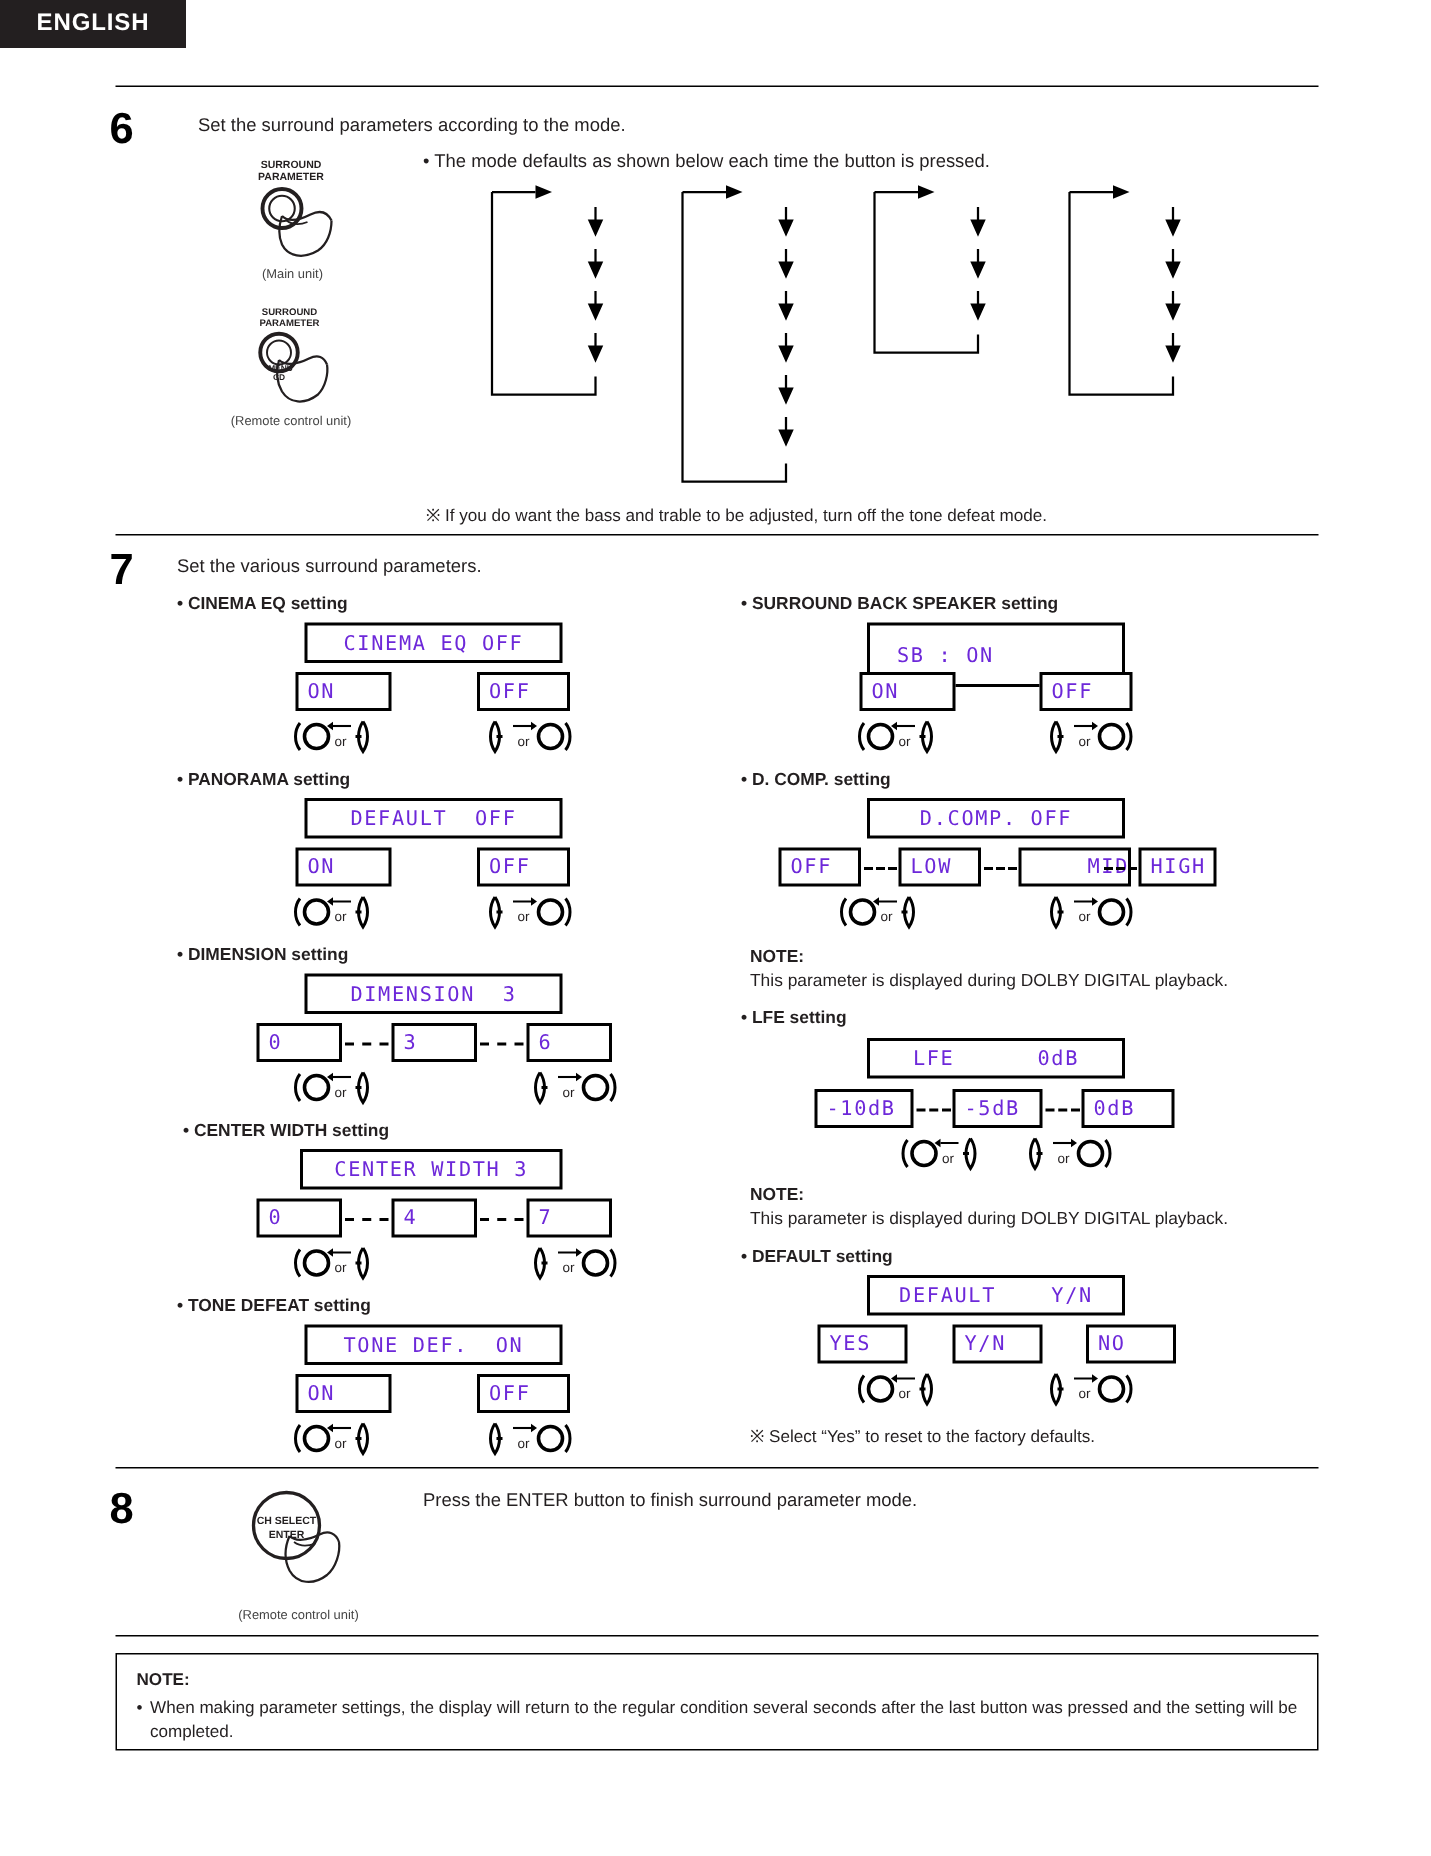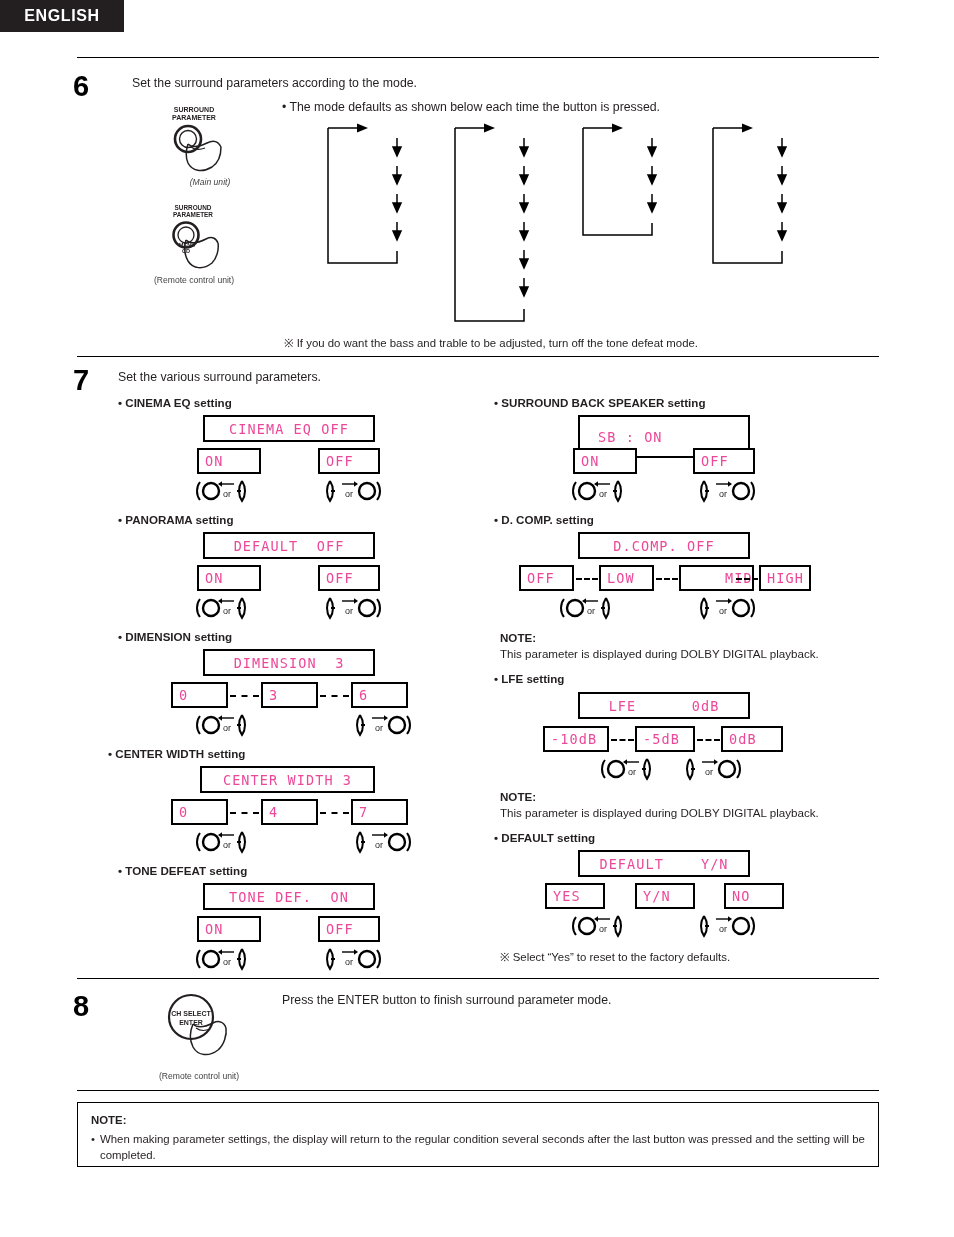--- a/index.html
+++ b/index.html
@@ -30,21 +30,21 @@
   .btnfig{position:absolute;}
   .btnfig svg{display:block;}
   
   .flow{position:absolute;}
   
   .sectitle{position:absolute;font-size:11.6px;font-weight:bold;color:#231f20;white-space:nowrap;}
   .lcd{
     position:absolute;border:2px solid #000;background:#fff;
     box-sizing:border-box;display:flex;align-items:center;
     font-family:"DejaVu Sans Mono", monospace;
-    font-size:13.5px;color:#ec4899;letter-spacing:1.1px;white-space:pre;
+    font-size:13.5px;color:#6d28d9;letter-spacing:1.1px;white-space:pre;
   }
   .lcd.center{justify-content:center;padding:0;}
   .lcd.left{justify-content:flex-start;padding-left:6px;}
   .dashes{
     position:absolute;height:0;border-top:2px dashed #000;
   }
   
   .oprow{position:absolute;height:26px;}
   .oprow svg{display:block;}
   .noteblk{position:absolute;font-size:11.6px;color:#231f20;line-height:1.4;}
@@ -79,21 +79,21 @@
   <svg width="78" height="78" viewBox="0 0 78 78">
     <text x="39" y="9" font-size="7" font-weight="bold" text-anchor="middle" font-family="Liberation Sans, sans-serif" fill="#231f20">SURROUND</text>
     <text x="39" y="17" font-size="7" font-weight="bold" text-anchor="middle" font-family="Liberation Sans, sans-serif" fill="#231f20">PARAMETER</text>
     <circle cx="33" cy="36" r="13" fill="none" stroke="#231f20" stroke-width="2.6"></circle>
     <circle cx="33" cy="36" r="8.5" fill="none" stroke="#231f20" stroke-width="1.4"></circle>
     <path d="M33 41 C37 45 44 44 52 40 C58 37 63 38 66 44" fill="none" stroke="#231f20" stroke-width="1.5"></path>
     <path d="M33 41 C31 47 30 53 33 60 C37 68 47 70 57 64 C63 60 66 52 66 44" fill="none" stroke="#231f20" stroke-width="1.5"></path>
     <path d="M36 44 C40 47 45 47 50 45" fill="none" stroke="#231f20" stroke-width="1.2"></path>
   </svg>
 </div>
-<div class="capt" style="left:160px;top:177px;width:100px;font-style:italic;">(Main unit)</div>
+<div class="capt" style="left:145px;top:177px;width:100px;">(Main unit)</div>
 
 <div class="btnfig" style="left:155px;top:201px;">
   <svg width="78" height="78" viewBox="0 0 78 78">
     <text x="38" y="9" font-size="6.4" font-weight="bold" text-anchor="middle" font-family="Liberation Sans, sans-serif" fill="#231f20">SURROUND</text>
     <text x="38" y="16" font-size="6.4" font-weight="bold" text-anchor="middle" font-family="Liberation Sans, sans-serif" fill="#231f20">PARAMETER</text>
     <circle cx="31" cy="34" r="12.5" fill="none" stroke="#231f20" stroke-width="2.6"></circle>
     <circle cx="31" cy="34" r="8" fill="none" stroke="#231f20" stroke-width="1.3"></circle>
     <text x="32" y="46" font-size="5.6" font-weight="bold" text-anchor="middle" font-family="Liberation Sans, sans-serif" fill="#231f20">MENU</text>
     <text x="31" y="52" font-size="5.6" font-weight="bold" text-anchor="middle" font-family="Liberation Sans, sans-serif" fill="#231f20">CD</text>
     <path d="M31 39 C35 43 43 42 51 38 C57 35 61 37 63 42" fill="none" stroke="#231f20" stroke-width="1.5"></path>
@@ -255,21 +255,21 @@
     <path d="M10 3 C6 9 6 17 10 23 C14 17 14 9 10 3" fill="none" stroke="#000" stroke-width="2"></path>
     <path d="M11 13 L15 13" stroke="#000" stroke-width="2"></path>
     <line x1="22" y1="6" x2="34" y2="6" stroke="#000" stroke-width="1.4"></line>
       <polygon points="34,3.2 38,6 34,8.8" fill="#000"></polygon>
     <text x="29" y="19" font-size="9" text-anchor="middle" font-family="Liberation Sans, sans-serif" fill="#231f20">or</text>
     <circle cx="47" cy="13" r="8" fill="none" stroke="#000" stroke-width="2.4"></circle>
     <path d="M57 4 C61 9 61 17 57 22" fill="none" stroke="#000" stroke-width="2"></path>
   </svg>
 </div>
 
-<div class="sectitle" style="left:108px;top:747px;">• CENTER WIDTH setting</div>
+<div class="sectitle" style="left:122px;top:747px;">• CENTER WIDTH setting</div>
 <div class="lcd center" style="left:200px;top:766px;width:175px;height:27px;">CENTER WIDTH 3</div>
 <div class="lcd left" style="left:171px;top:799px;width:57px;height:26px;">0</div>
 <div class="dashes" style="left:230px;top:812px;width:29px;"></div>
 <div class="lcd left" style="left:261px;top:799px;width:57px;height:26px;">4</div>
 <div class="dashes" style="left:320px;top:812px;width:29px;"></div>
 <div class="lcd left" style="left:351px;top:799px;width:57px;height:26px;">7</div>
 <div class="oprow" style="left:192px;top:829px;">
   <svg width="62" height="26" viewBox="0 0 62 26">
     <path d="M8 4 C4 9 4 17 8 22" fill="none" stroke="#000" stroke-width="2"></path>
     <circle cx="19" cy="13" r="8" fill="none" stroke="#000" stroke-width="2.4"></circle>

